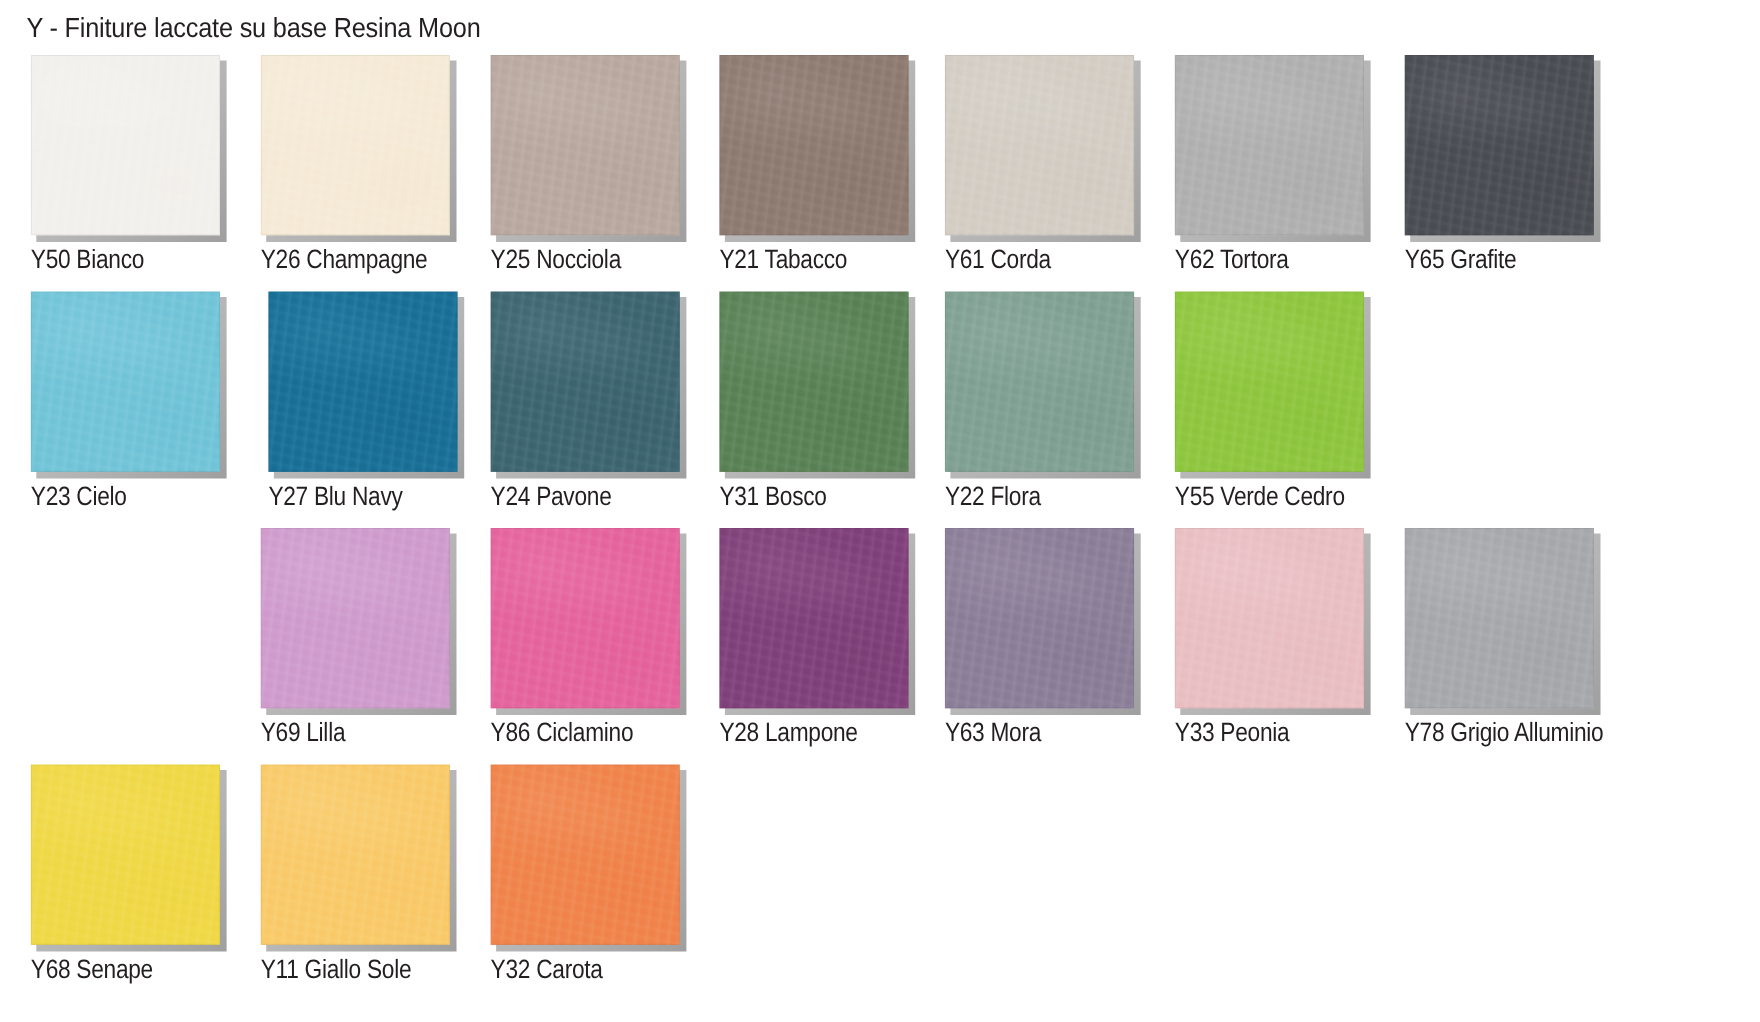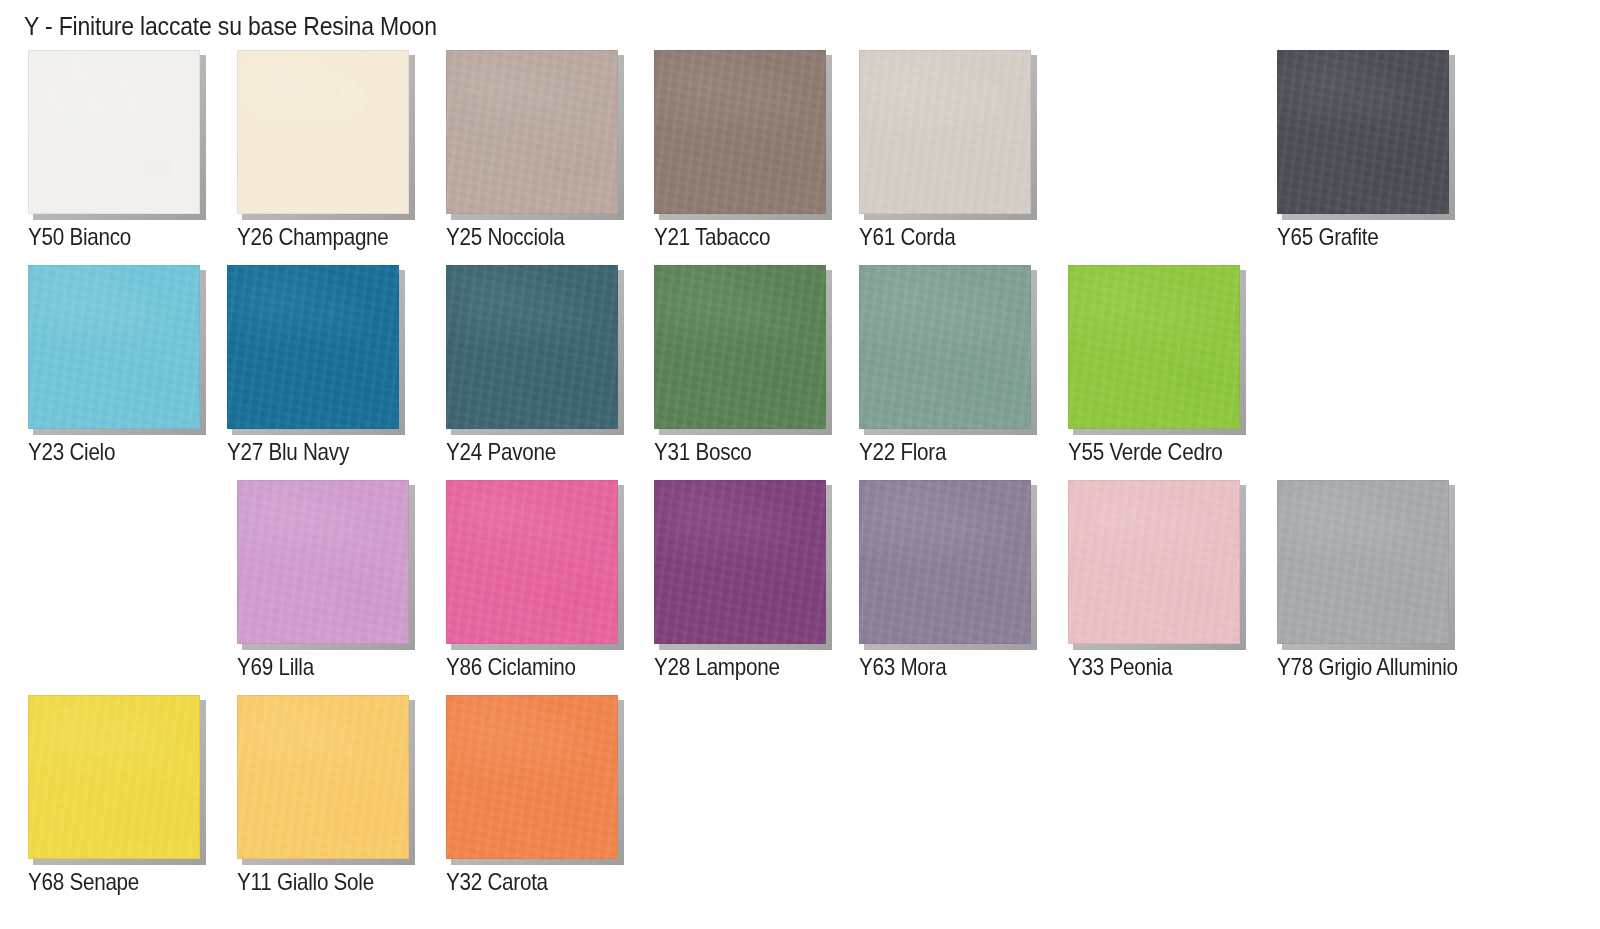--- a/index.html
+++ b/index.html
@@ -159,35 +159,41 @@
             <div class="swatch-chip" title="Y21 Tabacco" style="background-color: rgb(141, 122, 112);"></div>
           </div>
           <div class="swatch-label">Y21 Tabacco</div>
         </div>
         <div class="swatch-cell" style="left: 859px;">
           <div class="swatch-chip-wrap">
             <div class="swatch-chip" title="Y61 Corda" style="background-color: rgb(211, 205, 196);"></div>
           </div>
           <div class="swatch-label">Y61 Corda</div>
         </div>
+        <div class="swatch-cell" style="left: 1068px;">
+          <div class="swatch-chip-wrap">
+            <div class="swatch-chip" title="Y62 Tortora" style="background-color: rgb(176, 176, 176);"></div>
+          </div>
+          <div class="swatch-label">Y62 Tortora</div>
+        </div>
         <div class="swatch-cell" style="left: 1277px; text-decoration: underline;">
           <div class="swatch-chip-wrap">
             <div class="swatch-chip" title="Y65 Grafite" style="background-color: rgb(74, 77, 83);"></div>
           </div>
           <div class="swatch-label">Y65 Grafite</div>
         </div>
       </div>
       <div class="swatch-row" style="top: 215px; position: absolute; left: 0px; width: 1600px;">
         <div class="swatch-cell" style="left: 28px; text-decoration: underline;">
           <div class="swatch-chip-wrap">
             <div class="swatch-chip" title="Y23 Cielo" style="background-color: rgb(114, 196, 216);"></div>
           </div>
           <div class="swatch-label">Y23 Cielo</div>
         </div>
-        <div class="swatch-cell" style="left: 227px;">
+        <div class="swatch-cell" style="left: 244px;">
           <div class="swatch-chip-wrap">
             <div class="swatch-chip" title="Y27 Blu Navy" style="background-color: rgb(26, 111, 151);"></div>
           </div>
           <div class="swatch-label">Y27 Blu Navy</div>
         </div>
         <div class="swatch-cell" style="left: 446px;">
           <div class="swatch-chip-wrap">
             <div class="swatch-chip" title="Y24 Pavone" style="background-color: rgb(61, 101, 112);"></div>
           </div>
           <div class="swatch-label">Y24 Pavone</div>

